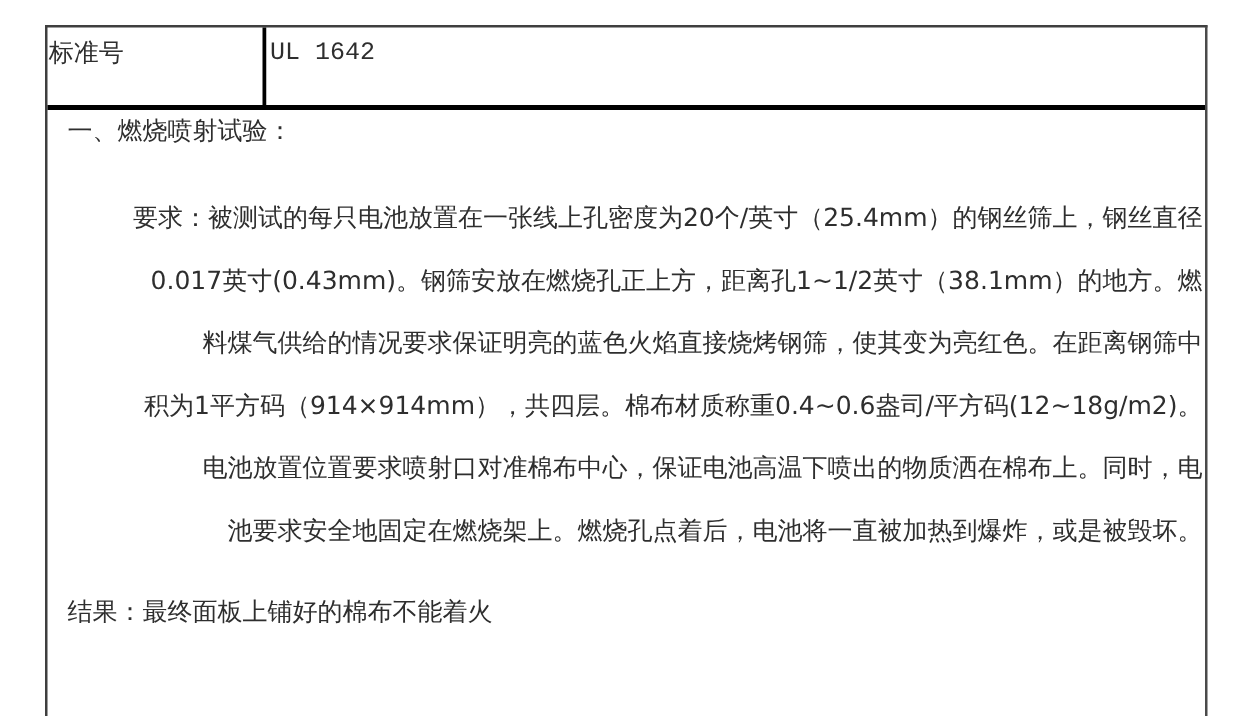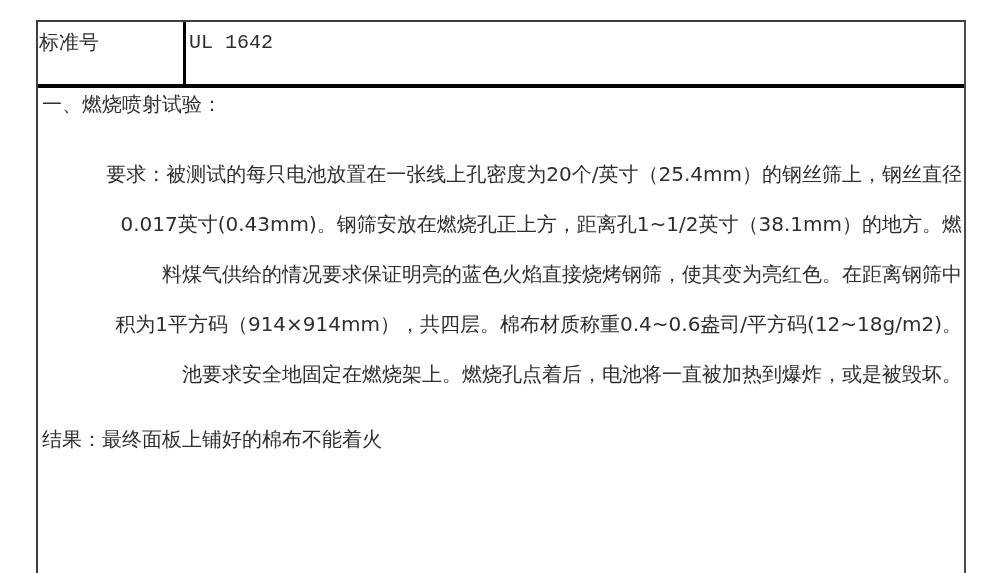--- a/index.html
+++ b/index.html
@@ -34,32 +34,32 @@
     border-bottom: 4px solid #000000;
   }
   .cell {
     box-sizing: border-box;
     font-size: 20px;
     line-height: 22px;
     white-space: nowrap;
     overflow: hidden;
   }
   .cell-label {
-    width: 148px;
+    width: 175px;
     border-right: 3px solid #000000;
     padding: 9px 0 0 1px;
   }
   .cell-value {
     flex: 1;
     padding: 10px 0 2px 3px;
     font-family: "Liberation Mono", "DejaVu Sans Mono", monospace;
     letter-spacing: 0px;
   }
   .body-cell {
-    padding: 0 2px 0 4px;
+    padding: 0 2px 0 16px;
     font-size: 20px;
   }
   .section-title {
     margin: 5px 0 0 0;
     line-height: 22px;
     white-space: nowrap;
   }
   .req-para {
     margin-top: 34px;
     text-align: right;
@@ -93,20 +93,21 @@
     </div>
 
     <div class="body-cell">
       <div class="section-title">一、燃烧喷射试验：</div>
 
       <div class="req-para">
         <div class="req-line">要求：被测试的每只电池放置在一张线上孔密度为20个/英寸（25.4mm）的钢丝筛上，钢丝直径</div>
         <div class="req-line cont">0.017英寸(0.43mm)。钢筛安放在燃烧孔正上方，距离孔1~1/2英寸（38.1mm）的地方。燃</div>
         <div class="req-line cont">料煤气供给的情况要求保证明亮的蓝色火焰直接烧烤钢筛，使其变为亮红色。在距离钢筛中</div>
         <div class="req-line cont">积为1平方码（914×914mm），共四层。棉布材质称重0.4~0.6盎司/平方码(12~18g/m2)。</div>
+        <div class="req-line cont">电池放置位置要求喷射口对准棉布中心，保证电池高温下喷出的物质洒在棉布上。同时，电</div>
         <div class="req-line cont">池要求安全地固定在燃烧架上。燃烧孔点着后，电池将一直被加热到爆炸，或是被毁坏。</div>
       </div>
 
       <div class="result-line">结果：最终面板上铺好的棉布不能着火</div>
     </div>
 
   </div>
 </div>
 
 </body></html>

